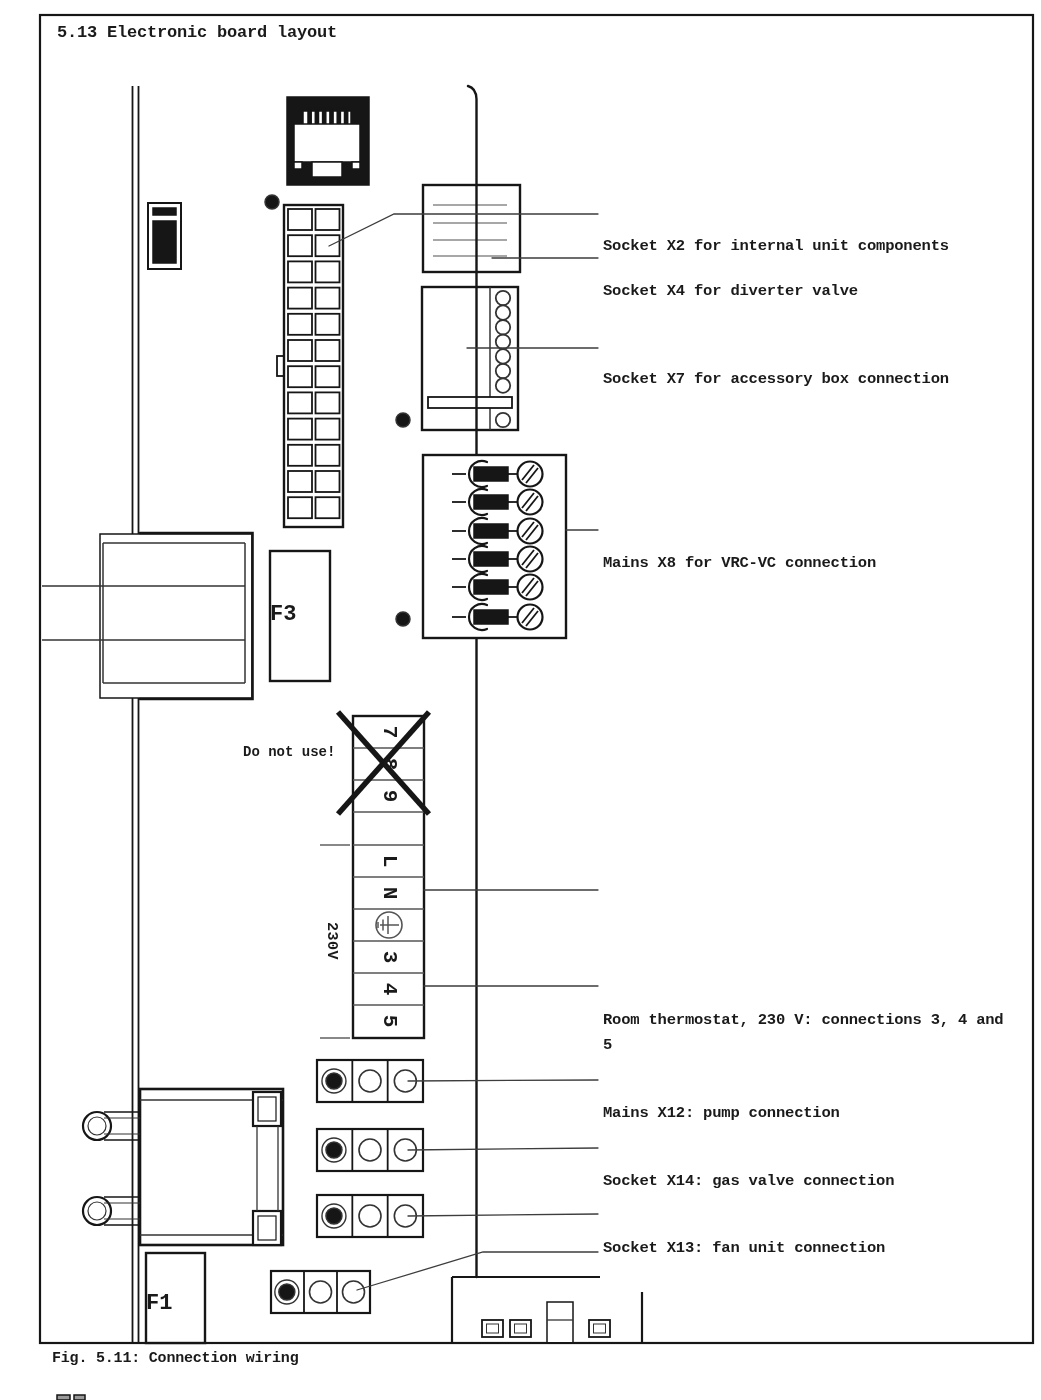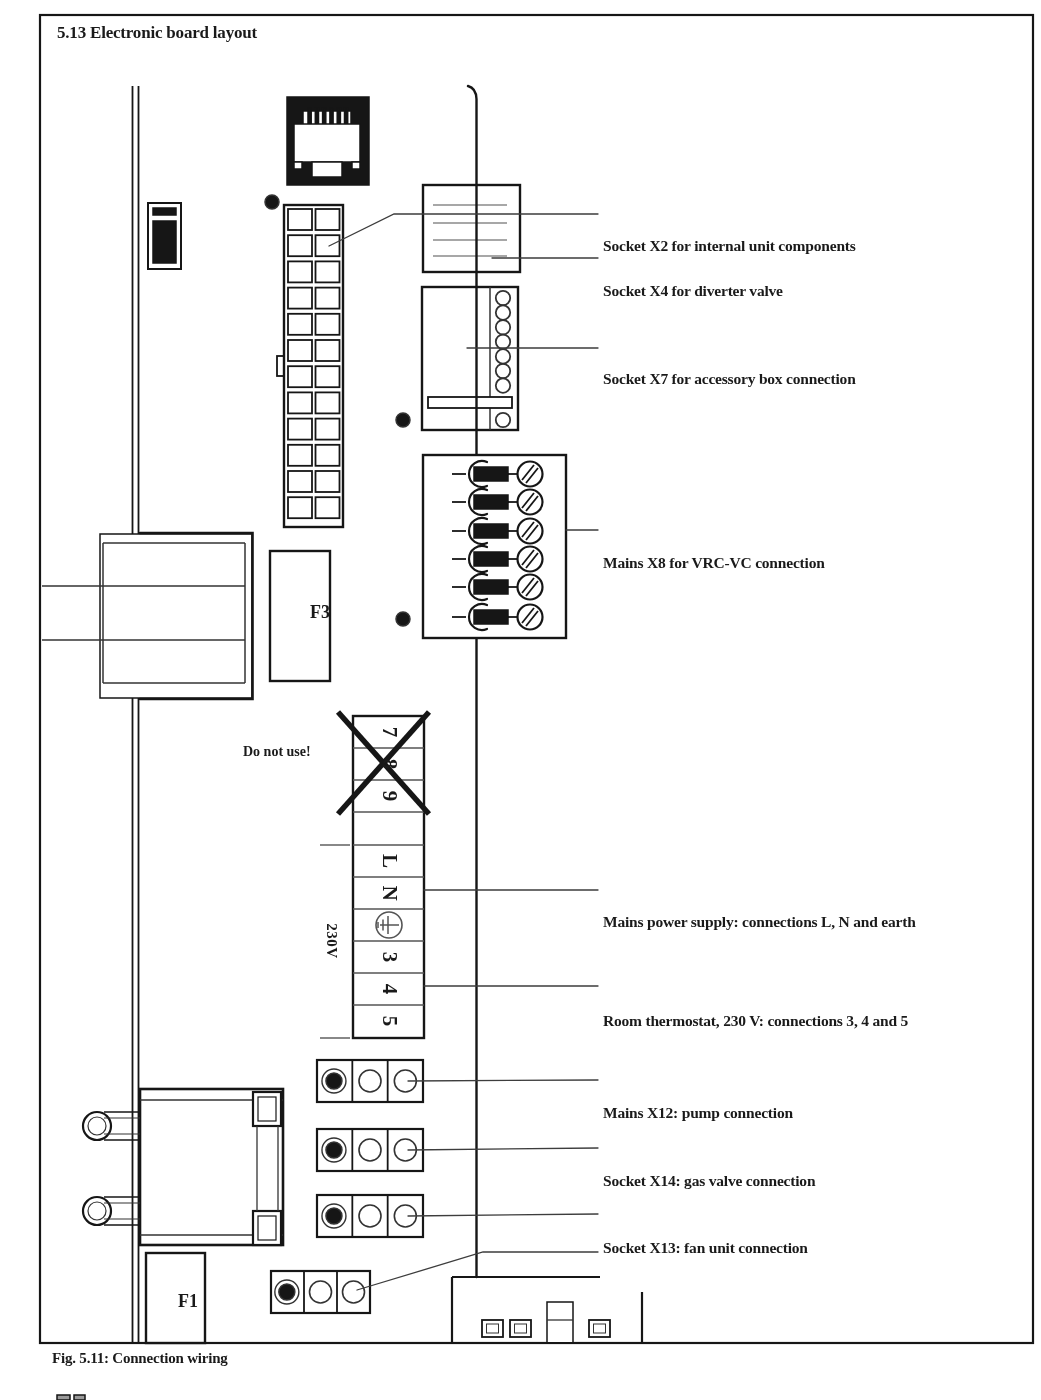--- a/index.html
+++ b/index.html
@@ -1,27 +1,27 @@
 <!DOCTYPE html>
 <html><head>
 <meta charset="utf-8">
 <style>
   html,body{margin:0;padding:0;background:#fff;}
   .page{position:relative;width:1041px;height:1400px;background:#fff;overflow:hidden;
-        font-family:Liberation Serif, serif;color:#1a1a1a;}
+        font-family:Liberation Mono, monospace;color:#1a1a1a;}
   svg.diagram{position:absolute;left:0;top:0;}
   .txt{position:absolute;z-index:2;white-space:nowrap;}
   .title{left:57px;top:23px;font-size:17px;font-weight:700;letter-spacing:-0.2px;}
   .caption{left:52px;top:1350px;font-size:15px;font-weight:700;letter-spacing:-0.2px;}
   .lbl{left:603px;font-size:15.5px;font-weight:700;line-height:20px;letter-spacing:-0.2px;margin-top:33px;}
   .lbl.wrap{white-space:normal;width:415px;line-height:25px;}
   .term{font-size:21px;font-weight:700;transform:translate(-50%,-50%) rotate(90deg);}
   .volt{font-size:15px;font-weight:600;letter-spacing:0.5px;transform:translate(-50%,-50%) rotate(90deg);}
   .warn{left:243px;top:744px;font-size:14px;font-weight:600;}
-  .fuse{font-size:18px;font-weight:700;text-align:right;}
+  .fuse{font-size:22px;font-weight:700;text-align:left;}
   .f3{left:270px;top:602px;width:60px;}
   .f1{left:146px;top:1291px;width:52px;}
 </style>
 </head>
 <body>
 
 <div class="page">
 
   <svg class="diagram" id="diagram" width="1041" height="1400" viewBox="0 0 1041 1400">
       <g>
@@ -301,21 +301,20 @@
       </g>
     </svg>
 
   <div class="txt title">5.13 Electronic board layout</div>
   <div class="txt caption">Fig. 5.11: Connection wiring</div>
 
   <div class="txt lbl" style="top:203px">Socket X2 for internal unit components</div>
   <div class="txt lbl" style="top:248px">Socket X4 for diverter valve</div>
   <div class="txt lbl" style="top:336px">Socket X7 for accessory box connection</div>
   <div class="txt lbl" style="top:520px">Mains X8 for VRC-VC connection</div>
-  <div class="txt lbl" style="top:879px">Mains power supply: connections L, N and earth</div>
   <div class="txt lbl wrap" style="top:975px">Room thermostat, 230 V: connections 3, 4 and 5</div>
   <div class="txt lbl" style="top:1070px">Mains X12: pump connection</div>
   <div class="txt lbl" style="top:1138px">Socket X14: gas valve connection</div>
   <div class="txt lbl" style="top:1205px">Socket X13: fan unit connection</div>
 
   <div class="txt warn">Do not use!</div>
 
   <div class="txt fuse f3">F3</div>
   <div class="txt fuse f1">F1</div>
 

